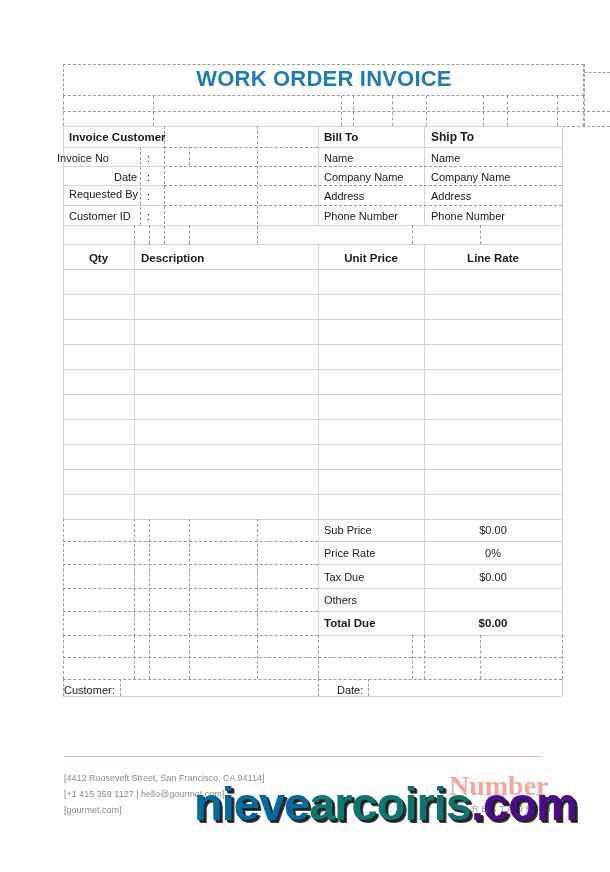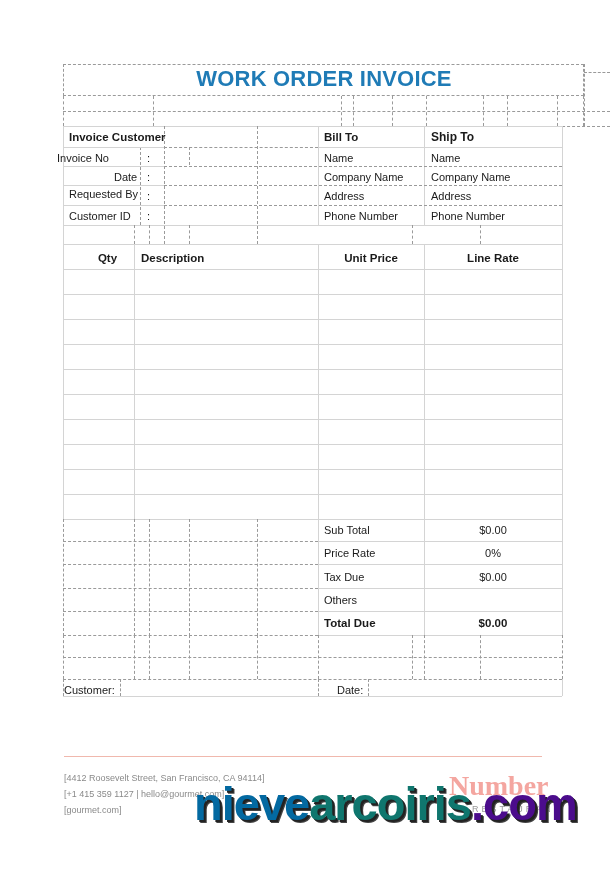--- a/index.html
+++ b/index.html
@@ -106,21 +106,21 @@
 <div class="vl" style="left:412px;top:225px;height:19px;"></div>
 <div class="vl" style="left:480px;top:225px;height:19px;"></div>
 
 <div class="shl" style="left:63px;top:244px;width:500px;"></div>
 <div class="svl" style="left:63px;top:244px;height:275px;"></div>
 <div class="svl" style="left:134px;top:244px;height:275px;"></div>
 <div class="svl" style="left:318px;top:244px;height:275px;"></div>
 <div class="svl" style="left:424px;top:244px;height:275px;"></div>
 <div class="svl" style="left:562px;top:244px;height:275px;"></div>
 
-<div class="txt b center" style="left:72px;top:251px;width:71px;font-size:11.5px;">Qty</div>
+<div class="txt b center" style="left:63px;top:251px;width:71px;font-size:11.5px;">Qty</div>
 <div class="txt b" style="left:141px;top:251px;font-size:11.5px;">Description</div>
 <div class="txt b center" style="left:318px;top:251px;width:106px;font-size:11.5px;">Unit Price</div>
 <div class="txt b center" style="left:424px;top:251px;width:138px;font-size:11.5px;">Line Rate</div>
 
 <div class="shl" style="left:63px;top:269px;width:500px;"></div>
 <div class="shl" style="left:63px;top:294px;width:500px;"></div>
 <div class="shl" style="left:63px;top:319px;width:500px;"></div>
 <div class="shl" style="left:63px;top:344px;width:500px;"></div>
 <div class="shl" style="left:63px;top:369px;width:500px;"></div>
 <div class="shl" style="left:63px;top:394px;width:500px;"></div>
@@ -159,21 +159,21 @@
 
 <div class="svl" style="left:318px;top:519px;height:116px;"></div>
 <div class="svl" style="left:424px;top:519px;height:116px;"></div>
 <div class="svl" style="left:562px;top:519px;height:116px;"></div>
 <div class="shl" style="left:318px;top:541px;width:244px;"></div>
 <div class="shl" style="left:318px;top:564px;width:244px;"></div>
 <div class="shl" style="left:318px;top:588px;width:244px;"></div>
 <div class="shl" style="left:318px;top:611px;width:244px;"></div>
 <div class="shl" style="left:318px;top:635px;width:244px;"></div>
 
-<div class="txt" style="left:324px;top:523px;">Sub Total</div>
+<div class="txt" style="left:324px;top:523px;">Sub Price</div>
 <div class="txt center" style="left:424px;top:523px;width:138px;">$0.00</div>
 <div class="txt" style="left:324px;top:546px;">Price Rate</div>
 <div class="txt center" style="left:424px;top:546px;width:138px;">0%</div>
 <div class="txt" style="left:324px;top:570px;">Tax Due</div>
 <div class="txt center" style="left:424px;top:570px;width:138px;">$0.00</div>
 <div class="txt" style="left:324px;top:593px;">Others</div>
 <div class="txt center" style="left:424px;top:593px;width:138px;min-height:14px;"></div>
 <div class="txt b" style="left:324px;top:616px;font-size:11.5px;">Total Due</div>
 <div class="txt b center" style="left:424px;top:616px;width:138px;font-size:11.5px;">$0.00</div>
 

